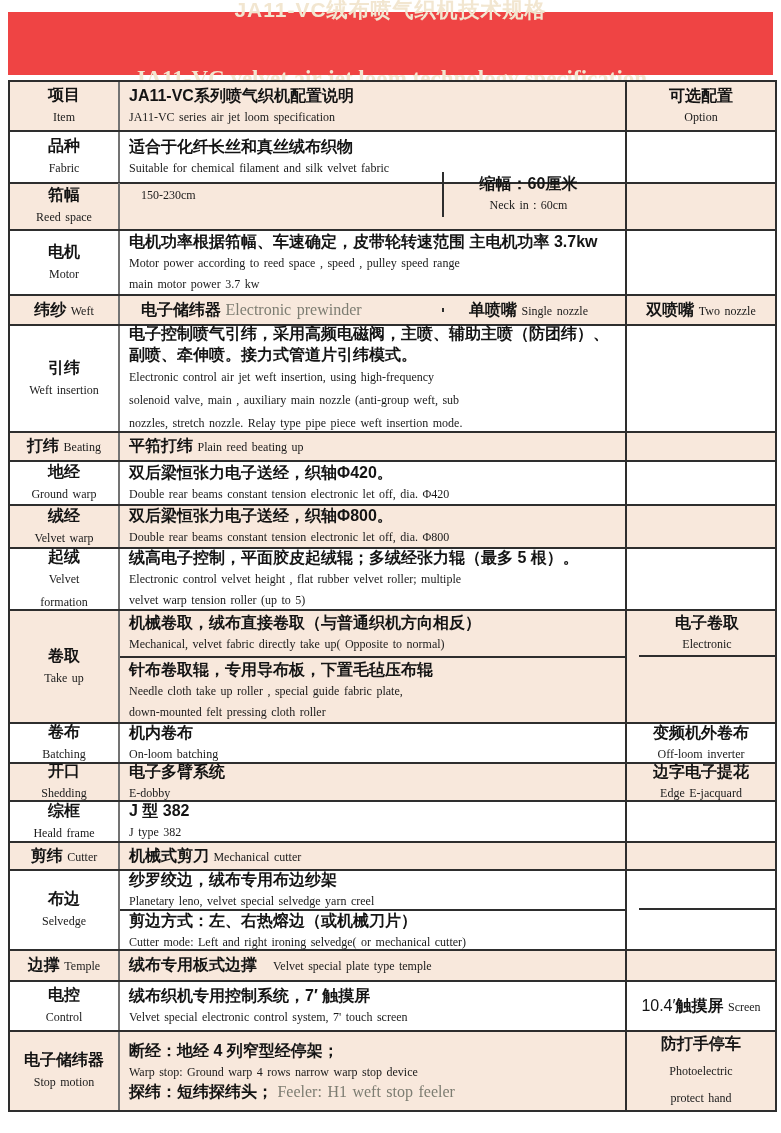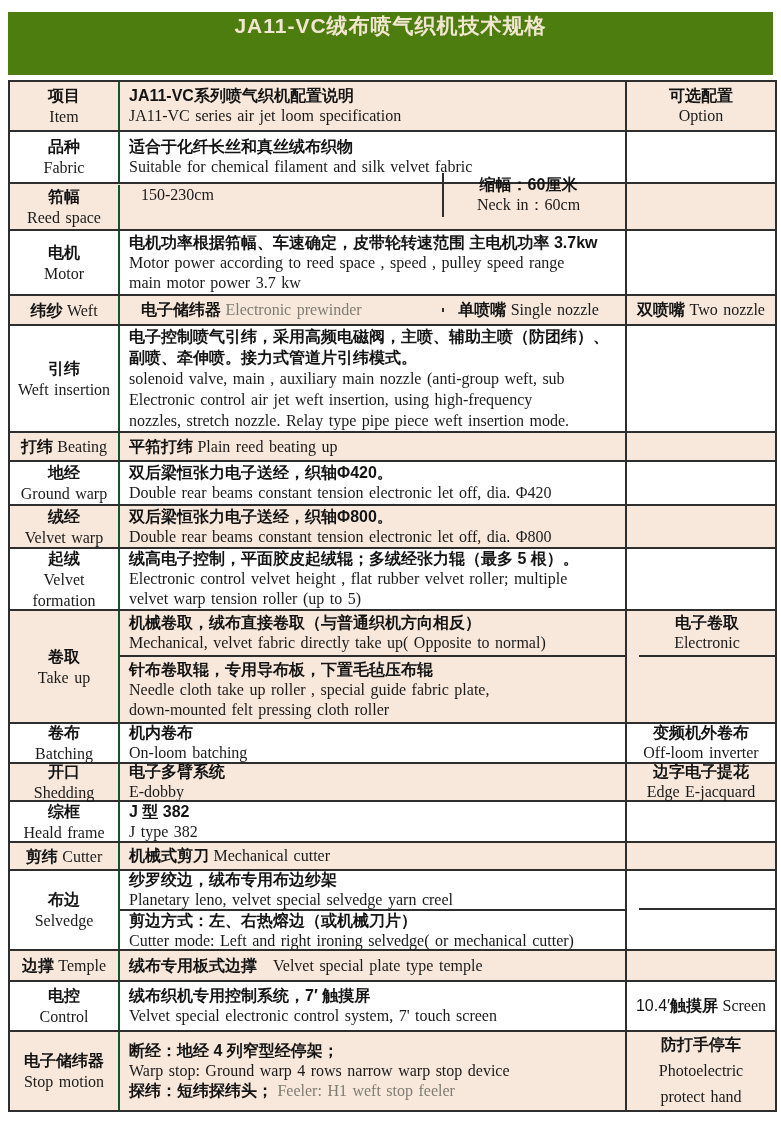--- a/index.html
+++ b/index.html
@@ -3,56 +3,56 @@
 <meta charset="utf-8">
 <style>
   html,body{margin:0;padding:0;}
   body{
     width:781px;height:1133px;background:#ffffff;position:relative;
     font-family:"Liberation Sans","DejaVu Sans",sans-serif;
     -webkit-font-smoothing:antialiased;
   }
   .hdr{
     position:absolute;left:8px;top:12px;width:765px;height:63px;
-    background:#4d7c0f;color:#f2e6d0;text-align:center;
-    display:flex;flex-direction:column;gap:2px;
+    background:#ef4444;color:#f2e6d0;text-align:center;
+    display:flex;flex-direction:column;justify-content:center;gap:2px;
   }
   .hdr .zh-title{font:700 21px "Liberation Sans","DejaVu Sans",sans-serif;letter-spacing:1px;}
   .hdr .en-title{font:700 23px "Liberation Serif","DejaVu Serif",serif;margin-top:40px;}
   .tbl{
     position:absolute;left:8px;top:80px;width:765px;
     border:2px solid #2e2e2e;background:#ffffff;
   }
   .row{display:flex;border-bottom:2px solid #2e2e2e;box-sizing:border-box;}
   .row:last-child{border-bottom:none;}
   .row.pink{background:#f8e8dc;}
   .c{box-sizing:border-box;}
   .c1{
-    width:110px;border-right:2px solid #14532d;
+    width:110px;border-right:2px solid #737373;
     display:flex;flex-direction:column;justify-content:center;align-items:center;
     text-align:center;padding:1px 2px;
   }
   .cmid{width:507px;border-right:2px solid #2e2e2e;}
   .cmid.plain{display:flex;flex-direction:column;justify-content:center;padding:2px 9px;}
   .cmid.split{display:flex;padding:12px;}
   .c2a{width:312px;border-right:2px solid #2e2e2e;box-sizing:border-box;
        display:flex;flex-direction:column;justify-content:center;padding:2px 9px;}
   .c2b{flex:1;display:flex;flex-direction:column;justify-content:center;align-items:center;text-align:center;padding:2px;}
   .cmid.stack{display:flex;flex-direction:column;padding:0;}
   .sub{display:flex;flex-direction:column;justify-content:center;padding:2px 9px;border-bottom:2px solid #2e2e2e;box-sizing:border-box;}
   .sub:last-child{border-bottom:none;}
   .c3{flex:1;display:flex;flex-direction:column;justify-content:center;align-items:center;text-align:center;padding:1px 2px;}
   .c3.stack{flex-direction:column;justify-content:flex-start;padding:0;align-items:stretch;margin-left:12px;}
   .c3 .sub3{display:flex;flex-direction:column;justify-content:center;align-items:center;text-align:center;
             border-bottom:2px solid #2e2e2e;box-sizing:border-box;}
   .c3 .sub3:last-child{border-bottom:none;}
   .line{line-height:20px;white-space:nowrap;}
   .c1 .line{line-height:21px;white-space:normal;}
   .sp.zh{font-family:"Liberation Sans","DejaVu Sans",sans-serif;font-weight:700;font-size:16px;color:#141414;}
-  .sp.en{font-family:"Liberation Serif","DejaVu Serif",serif;font-weight:400;font-size:16px;color:#1a1a1a;word-spacing:1.5px;}
+  .sp.en{font-family:"Liberation Serif","DejaVu Serif",serif;font-weight:400;font-size:12px;color:#1a1a1a;word-spacing:1.5px;}
   .sp.eng{font-family:"Liberation Serif","DejaVu Serif",serif;font-weight:400;font-size:16px;color:#7d7d72;word-spacing:1.5px;}
   .sp.sans{font-family:"Liberation Sans","DejaVu Sans",sans-serif;font-weight:400;font-size:16px;color:#141414;}
   .row-stop-motion .c3 .line{line-height:26px;}
   .row-weft-insertion .cmid .line{line-height:21px;}
 </style>
 </head>
 <body>
 
 <div class="hdr">
   <div class="zh-title">JA11-VC绒布喷气织机技术规格</div>
@@ -130,22 +130,22 @@
       </div>
     </div>
     <div class="row row-weft-insertion" style="height: 107px;">
       <div class="c c1">
         <div class="line"><span class="sp zh">引纬</span></div>
         <div class="line"><span class="sp en">Weft insertion</span></div>
       </div>
       <div class="c cmid plain">
         <div class="line"><span class="sp zh">电子控制喷气引纬，采用高频电磁阀，主喷、辅助主喷（防团纬）、</span></div>
         <div class="line"><span class="sp zh">副喷、牵伸喷。接力式管道片引纬模式。</span></div>
+        <div class="line"><span class="sp en">Electronic control air jet weft insertion, using high-frequency</span></div>
         <div class="line"><span class="sp en">solenoid valve, main , auxiliary main nozzle (anti-group weft, sub</span></div>
-        <div class="line"><span class="sp en">Electronic control air jet weft insertion, using high-frequency</span></div>
         <div class="line"><span class="sp en">nozzles, stretch nozzle. Relay type pipe piece weft insertion mode.</span></div>
       </div>
       <div class="c c3"></div>
     </div>
     <div class="row pink row-beating" style="height: 29px;">
       <div class="c c1">
         <div class="line"><span class="sp zh">打纬 </span><span class="sp en">Beating</span></div>
       </div>
       <div class="c cmid plain">
         <div class="line"><span class="sp zh">平筘打纬 </span><span class="sp en">Plain reed beating up</span></div>

